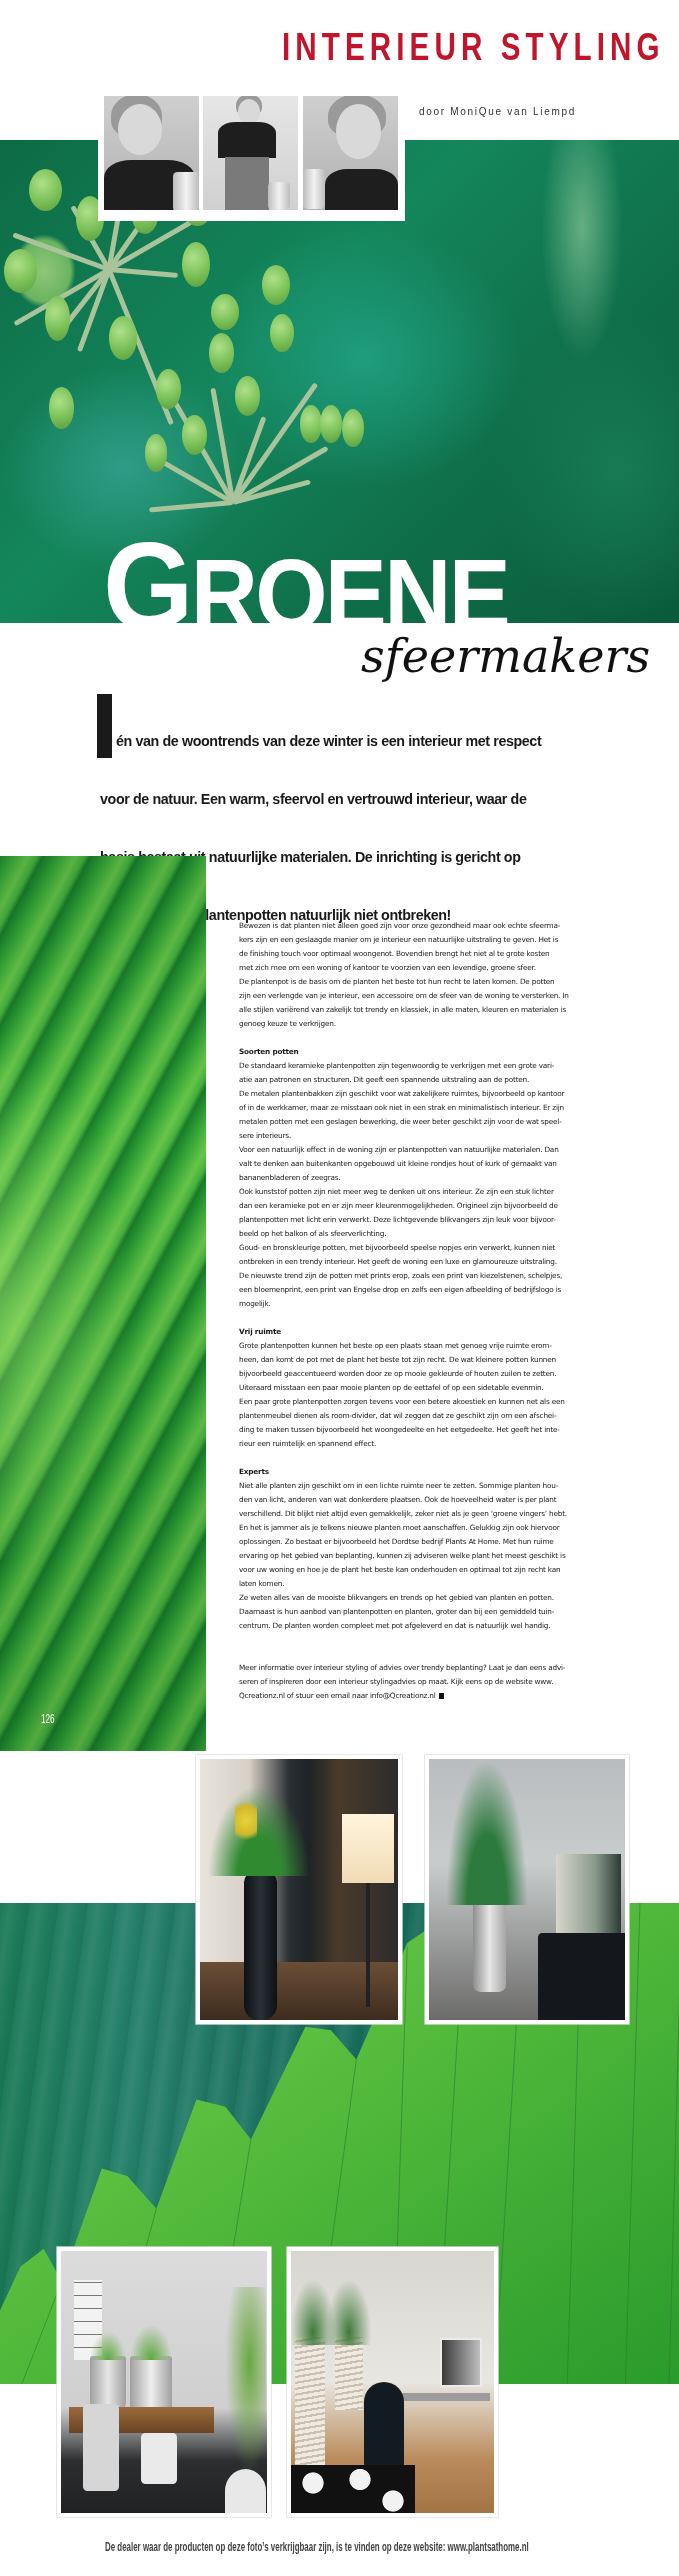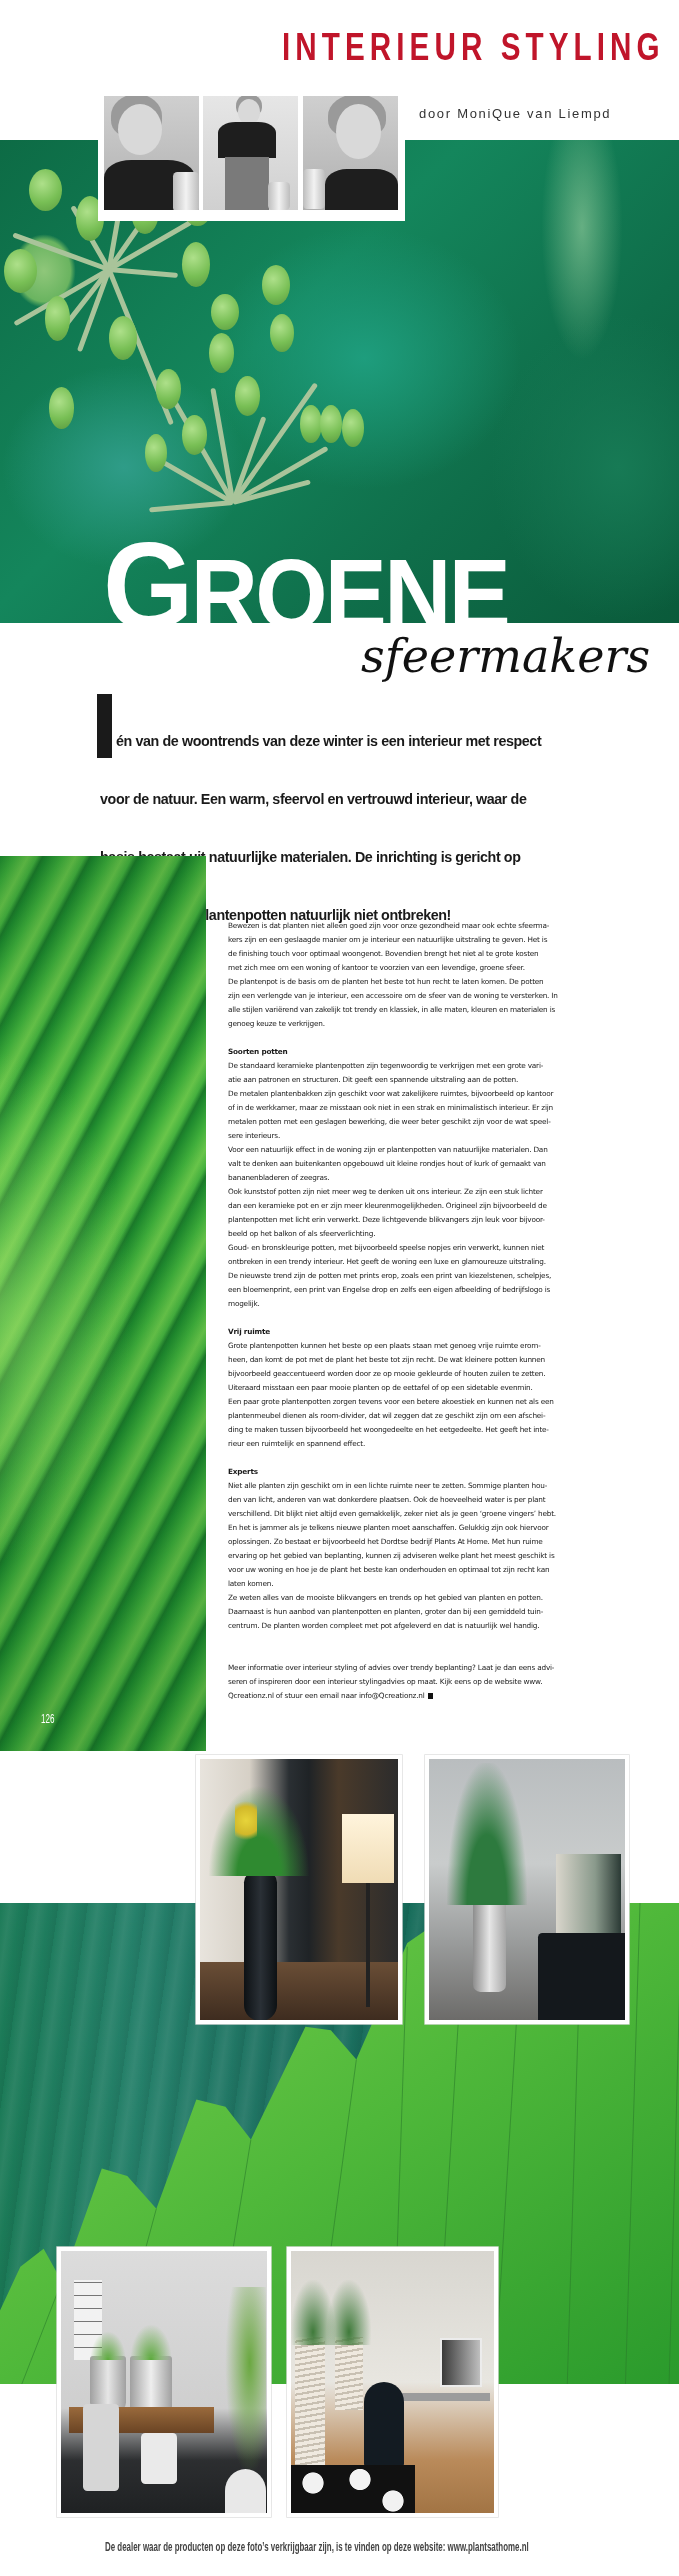--- a/index.html
+++ b/index.html
@@ -1,21 +1,21 @@
 <!DOCTYPE html>
 <html style="font-size:11.6px"><head>
 <meta charset="utf-8">
 <style>
   html, body { margin:0; padding:0; background:#ffffff; }
   body { width:680px; height:2576px; position:relative; overflow:hidden; font-family:"Liberation Sans", sans-serif; }
   .abs { position:absolute; }
 
   
   .section-title { left:282px; top:28px; width:369px; height:38px; color:#c0152a; font-family:"Liberation Sans", sans-serif; font-weight:bold; font-size:38px; line-height:38px; letter-spacing:6.5px; transform:scaleX(0.78); transform-origin:left top; white-space:nowrap; }
-  .byline { left:419px; top:106px; font-family:"Liberation Sans Narrow","Liberation Sans", sans-serif; font-size:13px; letter-spacing:1.7px; color:#333; white-space:nowrap; }
+  .byline { left:419px; top:106px; font-family:"Liberation Sans Narrow","Liberation Sans", sans-serif; font-size:10px; letter-spacing:1.7px; color:#333; white-space:nowrap; }
 
   
   .hero { left:0; top:140px; width:680px; height:483px; overflow:hidden;
     background:
       radial-gradient(ellipse 44px 51px at 44px 131px, #8fc77a 0%, #6ab460 60%, transparent 72%),
       radial-gradient(ellipse 58px 189px at 582px 87px, rgba(170,220,170,0.55) 0%, transparent 70%),
       radial-gradient(ellipse 174px 145px at 124px 327px, #2f9c88 0%, transparent 70%),
       radial-gradient(ellipse 218px 182px at 364px 218px, #1e9d7d 0%, transparent 72%),
       radial-gradient(ellipse 182px 218px at 618px 327px, #177a55 0%, transparent 70%),
       linear-gradient(135deg,#0d6b45 0%,#14865c 40%,#0f6e4a 70%,#0a5a3a 100%); }
@@ -39,21 +39,21 @@
   .intro-lines div { white-space:nowrap;margin-top:40px; }
 
   
   .palm-left { left:0; top:856px; width:206px; height:895px; overflow:hidden;
     background: repeating-linear-gradient(118deg, #1f8a2e 0px, #3fae3b 13px, #69c64a 25px, #46b23f 33px, #1c7a2a 38px, #1f8a2e 42px);
   }
   .palm-left:after { content:""; position:absolute; inset:0; background:radial-gradient(ellipse 189px 364px at 0px 451px, rgba(180,240,120,0.45) 0%, transparent 70%), linear-gradient(180deg, rgba(0,60,20,0.15), rgba(0,0,0,0) 30%, rgba(0,60,20,0.2)); }
   .page-num { left:41px; top:1712px; color:#fff; font-family:"Liberation Sans", sans-serif; font-size:12.4px; transform:scaleX(0.65); transform-origin:left top; z-index:3; }
 
   
-  .body-col { left:228px; top:919px; width:371px; font-family:"DejaVu Sans", sans-serif; font-size:7.3px; line-height:14px; color:#1a1a1a; letter-spacing:-0.2px; }
+  .body-col { left:239px; top:919px; width:371px; font-family:"DejaVu Sans", sans-serif; font-size:7.3px; line-height:14px; color:#1a1a1a; letter-spacing:-0.2px; }
   .body-col .ln { white-space:nowrap; height:14px; }
   .body-col .gap { height:14px; }
   .body-col .head { font-weight:bold; }
   .end-mark { display:inline-block; width:5.8px; height:5.8px; background:#111; margin-left:2.9px; vertical-align:-0.7px; }
 
   
   .band-teal { left:0; top:1903px; width:680px; height:481px; overflow:hidden;
     background: linear-gradient(90deg,#1b7a57 0%,#25806a 20%,#1d6f60 45%,#166c5a 60%,#136150 100%); }
   .band-teal .streaks { position:absolute; inset:0; background:repeating-linear-gradient(98deg, rgba(255,255,255,0.0) 0px, rgba(255,255,255,0.07) 10.2px, rgba(0,0,0,0.0) 20.4px, rgba(0,0,0,0.07) 29px); }
   .leaf-fan { position:absolute; left:0; top:0; width:680px; height:481px; }

